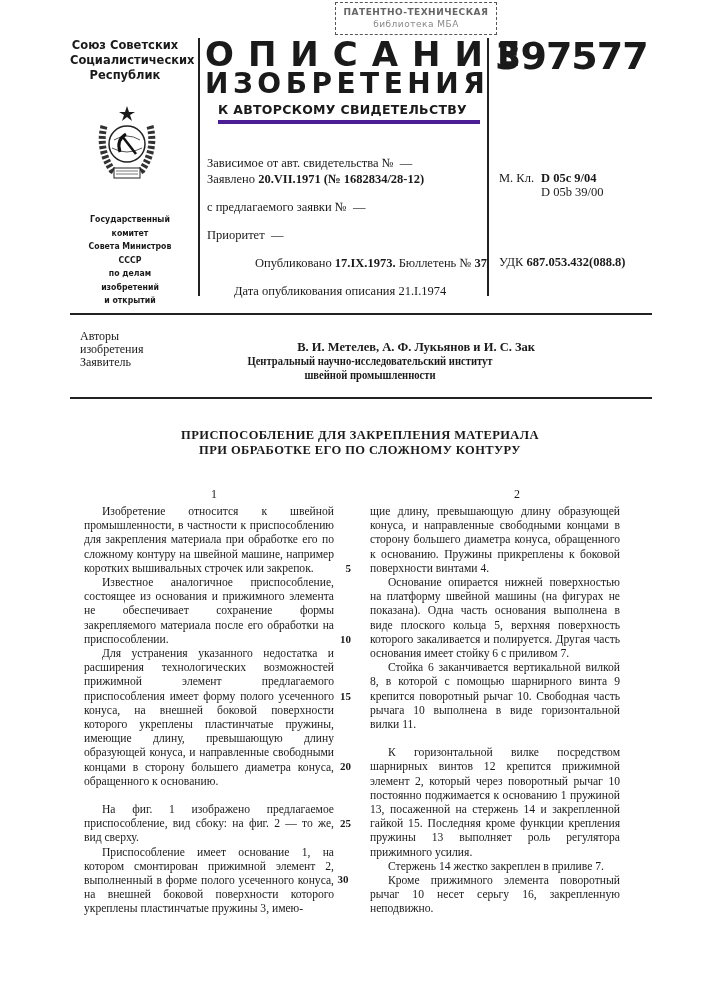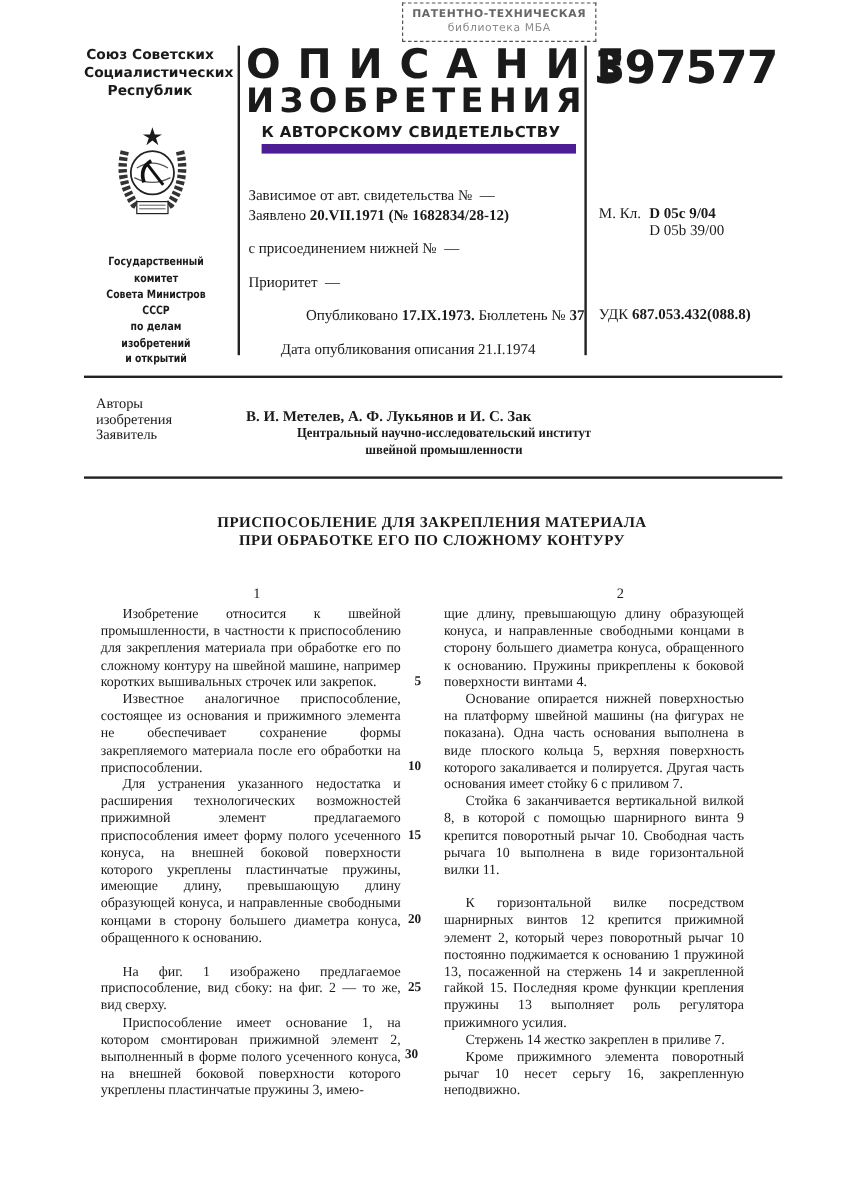--- a/index.html
+++ b/index.html
@@ -15,37 +15,37 @@
   .emblem { left: 92px; top: 104px; width: 70px; height: 80px; }
   .committee { left: 70px; top: 212px; width: 120px; text-align: center; font-family: "DejaVu Sans", sans-serif; font-size: 9.5px; font-weight: bold; line-height: 13.5px; transform: scaleX(0.82); transform-origin: center; }
 
   
   .vrule1 { left: 198px; top: 38px; width: 2px; height: 258px; background: #222; }
   .vrule2 { left: 487px; top: 38px; width: 2px; height: 258px; background: #222; }
 
   
   .t-opisanie { left: 205px; top: 36px; width: 280px; font-family: "DejaVu Sans", sans-serif; font-weight: bold; font-size: 34px; letter-spacing: 14px; line-height: 36px; }
   .t-izobr { left: 205px; top: 68px; width: 282px; font-family: "DejaVu Sans", sans-serif; font-weight: bold; font-size: 28px; letter-spacing: 4.5px; line-height: 32px; }
-  .t-kavt { left: 218px; top: 102px; width: 262px; font-family: "DejaVu Sans", sans-serif; font-weight: bold; font-size: 12.5px; letter-spacing: 0.3px; border-bottom: 8px solid #4c1d95; padding-bottom: 3px; }
+  .t-kavt { left: 218px; top: 102px; width: 262px; font-family: "DejaVu Sans", sans-serif; font-weight: bold; font-size: 12.5px; letter-spacing: 0.3px; border-bottom: 4px solid #4c1d95; padding-bottom: 3px; }
   .patent-number { left: 495px; top: 36px; font-family: "DejaVu Sans", sans-serif; font-weight: bold; font-size: 38px; letter-spacing: -1px; line-height: 40px; }
 
   
   .meta { left: 207px; width: 280px; font-size: 12.5px; line-height: 15px; white-space: nowrap; }
   .meta b { font-weight: bold; }
 
   .classes { left: 499px; top: 171px; font-size: 12.5px; line-height: 14px; }
   .classes .row { display: flex; }
   .classes .lbl { width: 42px; }
   .udk { left: 499px; top: 255px; font-size: 12.5px; white-space: nowrap; }
 
   .hrule { left: 70px; width: 582px; height: 2px; background: #222; }
 
   
   .role-labels { left: 80px; top: 330px; font-size: 12px; line-height: 13px; }
-  .authors { left: 205px; top: 340px; width: 330px; text-align: left; font-weight: bold; font-size: 12.5px; line-height: 15px; }
+  .authors { left: 205px; top: 340px; width: 330px; text-align: right; font-weight: bold; font-size: 12.5px; line-height: 15px; }
   .applicant { left: 200px; top: 354px; width: 340px; text-align: center; font-weight: bold; font-size: 11.5px; line-height: 14px; transform: scaleX(0.92); }
 
   
   .inv-title { left: 160px; top: 428px; width: 400px; text-align: center; font-weight: bold; font-size: 12.5px; line-height: 15px; letter-spacing: 0.4px; }
 
   .colnum { font-size: 12px; }
 
   
   .col { width: 250px; font-size: 11.6px; line-height: 14.2px; text-align: justify; }
   .col p { margin: 0; text-indent: 18px; }
@@ -100,21 +100,21 @@
 
 <div class="abs meta" style="top:156px;">
   <span>Зависимое от авт. свидетельства №</span>&nbsp;&nbsp;<span>—</span>
 </div>
 <div class="abs meta" style="top:172px;">
   <span>Заявлено</span>
   <b>20.VII.1971</b>
   <b>(№ 1682834/28-12)</b>
 </div>
 <div class="abs meta" style="top:200px;">
-  <span>с присоединением нижней №</span>&nbsp;&nbsp;<span>—</span>
+  <span>с предлагаемого заявки №</span>&nbsp;&nbsp;<span>—</span>
 </div>
 <div class="abs meta" style="top:228px;">
   <span>Приоритет</span>&nbsp;&nbsp;<span>—</span>
 </div>
 <div class="abs meta" style="top:256px;text-align:right;">
   <span>Опубликовано</span>
   <b>17.IX.1973.</b>
   <span>Бюллетень №</span>
   <b>37</b>
 </div>

